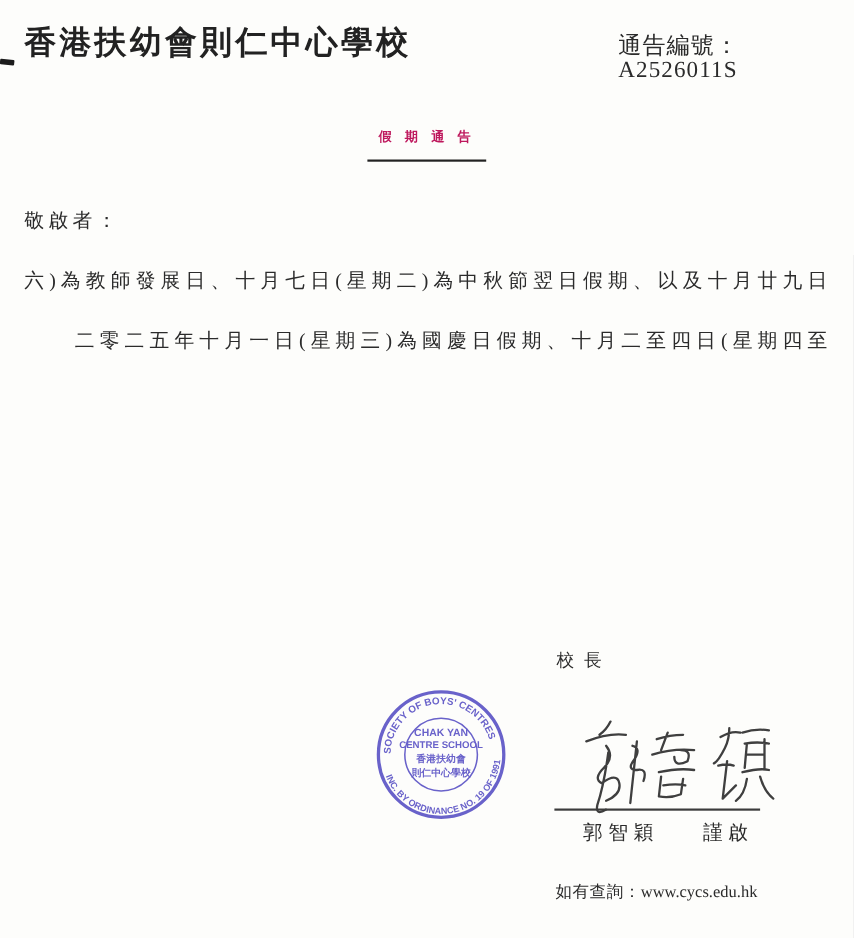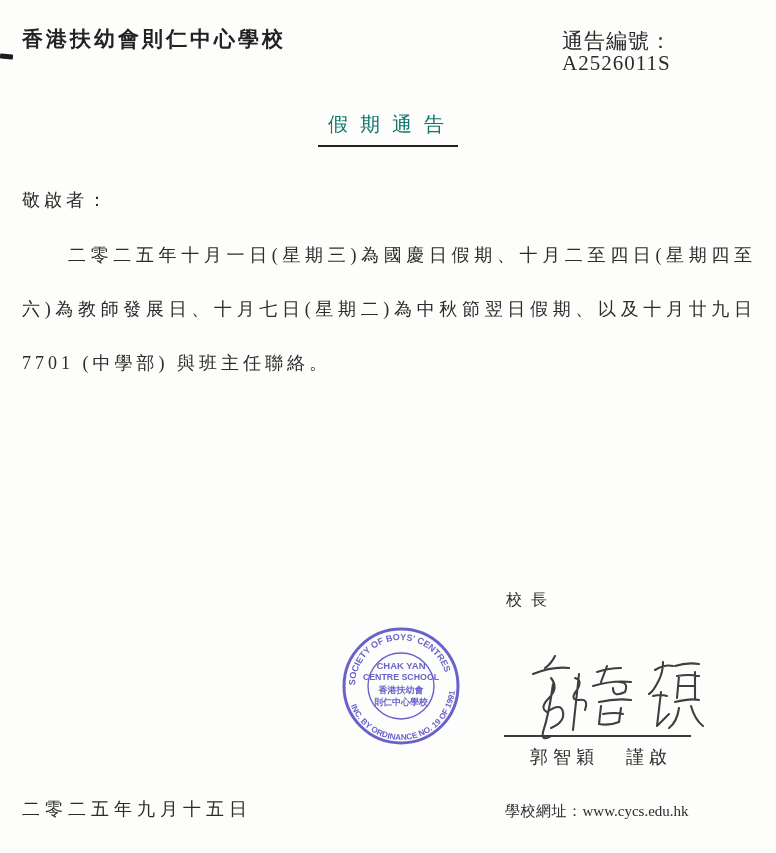--- a/index.html
+++ b/index.html
@@ -2,36 +2,36 @@
 <html><head>
 <meta charset="utf-8">
 <style>
   html,body{margin:0;padding:0;background:#e8e8e8;}
   #page{
     position:relative;width:776px;height:853px;background:#fdfdfb;
     font-family:"Liberation Serif","DejaVu Serif",serif;color:#2b2b2b;
     overflow:hidden;margin:0 auto;
   }
   .scan-mark{position:absolute;left:0;top:54px;width:13px;height:5px;background:#1c1c1c;border-radius:1px;transform:rotate(6deg);}
-  .school-name{position:absolute;left:22px;top:22px;font-size:21px;font-weight:bold;letter-spacing:3px;line-height:34px;color:#222;}
+  .school-name{position:absolute;left:22px;top:22px;font-size:29px;font-weight:bold;letter-spacing:3px;line-height:34px;color:#222;}
   .notice-no{position:absolute;left:562px;top:30px;font-size:21px;letter-spacing:1px;line-height:22px;}
   .title-wrap{position:absolute;left:0;top:108px;width:100%;text-align:center;}
-  .title{display:inline-block;font-size:20px;font-weight:normal;letter-spacing:12px;line-height:32px;
-         padding:0 2px 5px 10px;border-bottom:2px solid #222;color:#0f766e;}
+  .title{display:inline-block;font-size:12px;font-weight:bold;letter-spacing:12px;line-height:32px;
+         padding:0 2px 5px 10px;border-bottom:2px solid #222;color:#be185d;}
   .salutation{position:absolute;left:22px;top:186px;font-size:18px;letter-spacing:4px;line-height:28px;font-family:Liberation Serif, serif;}
   .para{position:absolute;left:22px;top:228px;width:734px;font-size:18px;letter-spacing:4px;}
   .para .line{line-height:54px;white-space:nowrap;}
   .para .jline{text-align:justify;text-align-last:justify;white-space:normal;height:54px;overflow:hidden;}
   .para .indent{padding-left:46px;}
   .principal{position:absolute;left:506px;top:590px;font-size:16px;letter-spacing:9px;}
   .stamp{position:absolute;left:340px;top:625px;width:122px;height:122px;opacity:.92;}
   .signature{position:absolute;left:525px;top:650px;}
   .sig-line{position:absolute;left:504px;top:735px;width:187px;height:2px;background:#3c3c3c;}
   .name-row{position:absolute;left:530px;top:744px;font-size:18px;letter-spacing:5px;line-height:26px;}
-  .name-row .closing{margin-left:27px;}
+  .name-row .closing{margin-left:40px;}
   .date{position:absolute;left:22px;top:796px;font-size:18px;letter-spacing:5px;line-height:26px;}
   .website{position:absolute;left:505px;top:799px;font-size:15px;letter-spacing:.5px;line-height:24px;}
   .website .url{font-family:"Liberation Serif","DejaVu Serif",serif;letter-spacing:0;text-align:right;}
 </style>
 </head>
 <body>
 
 <div id="page">
 
   <div class="scan-mark"></div>
@@ -40,23 +40,22 @@
 
   <div class="notice-no"><span>通告編號：</span><span>A2526011S</span></div>
 
   <div class="title-wrap">
     <span class="title">假期通告</span>
   </div>
 
   <div class="salutation">敬啟者：</div>
 
   <div class="para">
+    <div class="line jline">六)為教師發展日、十月七日(星期二)為中秋節翌日假期、以及十月廿九日</div>
     <div class="line jline indent">二零二五年十月一日(星期三)為國慶日假期、十月二至四日(星期四至</div>
-    <div class="line jline">六)為教師發展日、十月七日(星期二)為中秋節翌日假期、以及十月廿九日</div>
-    <div class="line">7701 (中學部) 與班主任聯絡。</div>
   </div>
 
   <div class="principal">校長</div>
 
   <div class="stamp">
     <svg viewBox="0 0 122 122" width="122" height="122">
       <defs>
         <path id="arcTop" d="M 15,61 A 46,46 0 0 1 107,61"></path>
         <path id="arcBot" d="M 7,61 A 54,54 0 0 0 115,61"></path>
       </defs>
@@ -90,17 +89,16 @@
                M128,46 q8,-2 14,0 M136,42 l-4,34 q8,-8 12,-12
                M150,16 q12,-4 24,-2 M152,26 q12,-2 22,0 M154,26 l-2,22 M170,22 l0,26 M154,36 l16,0
                M150,52 q16,-4 24,-2 M154,58 q-2,14 -10,20 M166,56 q4,14 12,20"></path>
     </g>
   </svg>
 
   <div class="sig-line"></div>
 
   <div class="name-row"><span>郭智穎</span><span class="closing">謹啟</span></div>
 
-  <div class="date">二零二五年九月十五日</div>
 
-  <div class="website"><span>學校網址：</span><span class="url">www.cycs.edu.hk</span></div>
+  <div class="website"><span>如有查詢：</span><span class="url">www.cycs.edu.hk</span></div>
 
 </div>
 
 </body></html>

